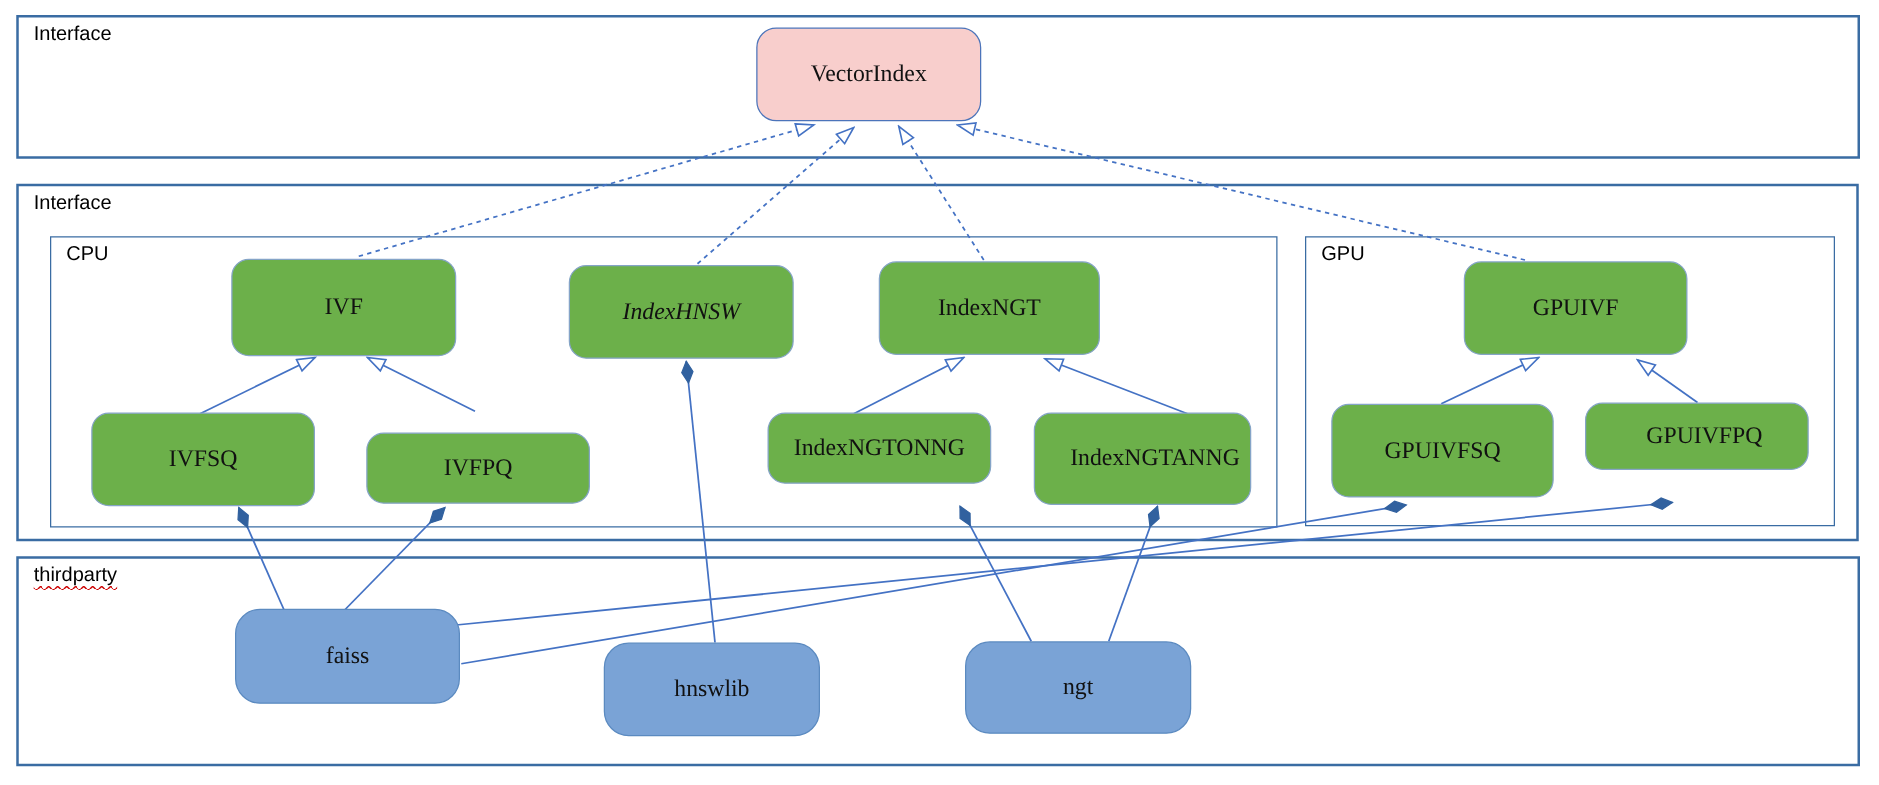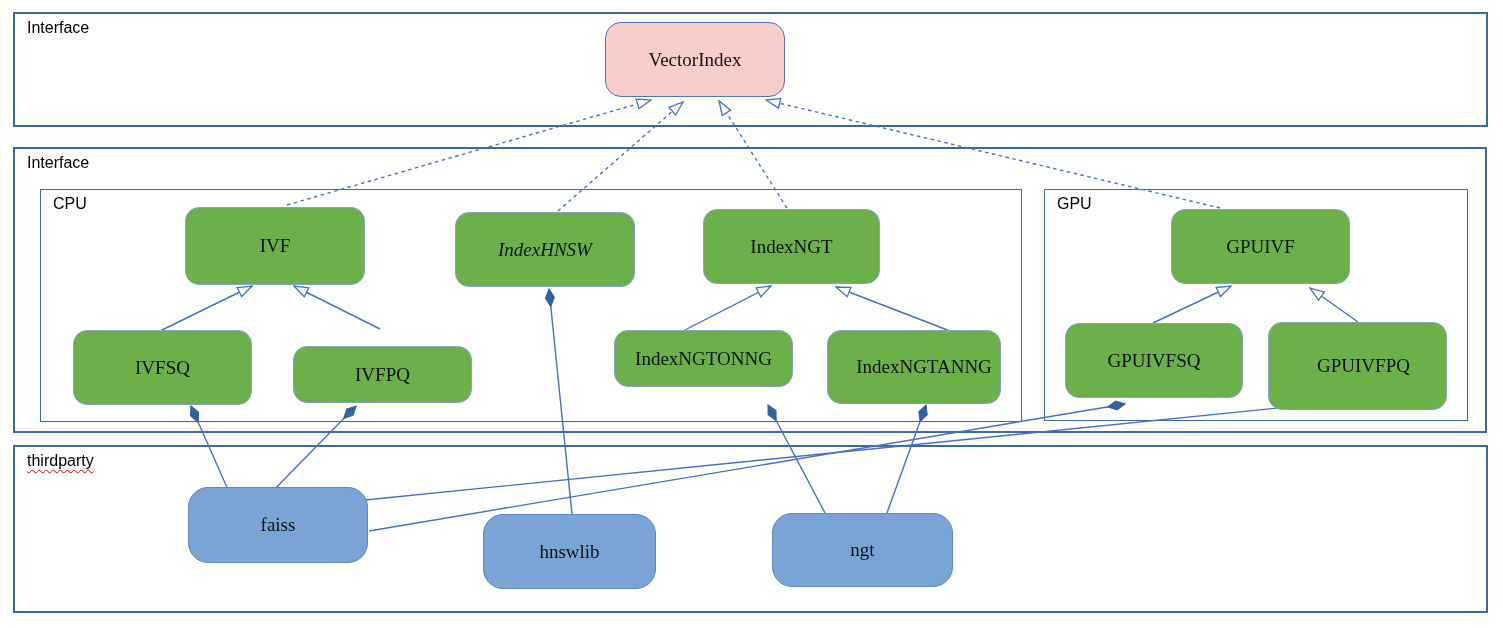--- a/index.html
+++ b/index.html
@@ -121,21 +121,21 @@
   </div>
 
   <div class="node node-green" style="left:1171px;top:209px;width:179px;height:75px;">
     <span>GPUIVF</span>
   </div>
 
   <div class="node node-green" style="left:1065px;top:323px;width:178px;height:75px;">
     <span>GPUIVFSQ</span>
   </div>
 
-  <div class="node node-green" style="left:1268px;top:322px;width:179px;height:88px;padding-left:12px;">
+  <div class="node node-green" style="left:1268px;top:322px;width:179px;height:54px;padding-left:12px;">
     <span>GPUIVFPQ</span>
   </div>
 
   <div class="node node-blue" style="left:188px;top:487px;width:180px;height:76px;">
     <span>faiss</span>
   </div>
 
   <div class="node node-blue" style="left:483px;top:514px;width:173px;height:75px;">
     <span>hnswlib</span>
   </div>

